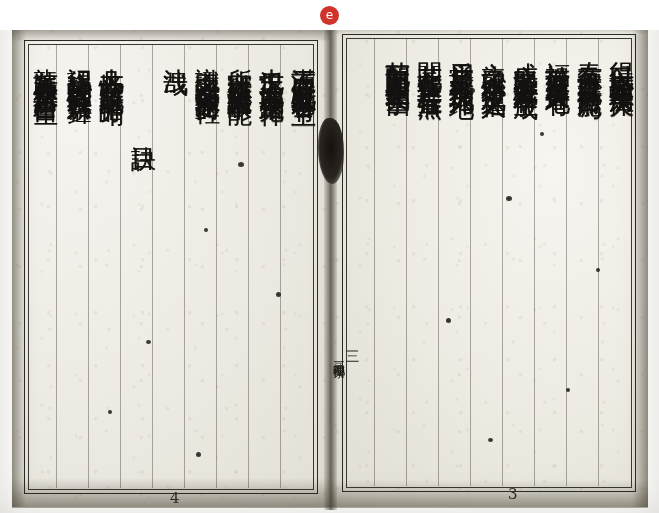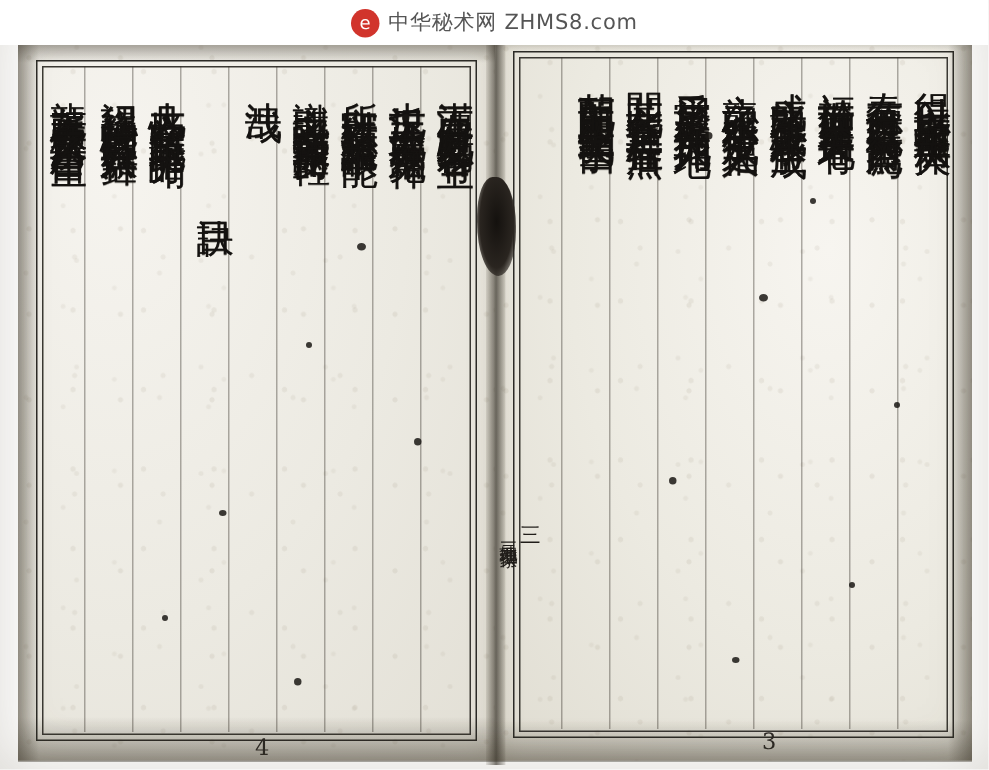--- a/index.html
+++ b/index.html
@@ -320,15 +320,14 @@
   <div class="edge-dark" id="edge-right-top"></div>
   <div class="edge-dark" id="edge-right-bottom"></div>
   <div class="edge-dark" id="edge-right-side"></div>
 
   <div id="vignette"></div>
 </div>
 
 <div id="watermark">
   <div class="wm-inner">
     <span class="wm-logo">e</span>
-    <span class="wm-text">中华秘术网 ZHMS8.com</span>
   </div>
 </div>
 
 </body></html>

